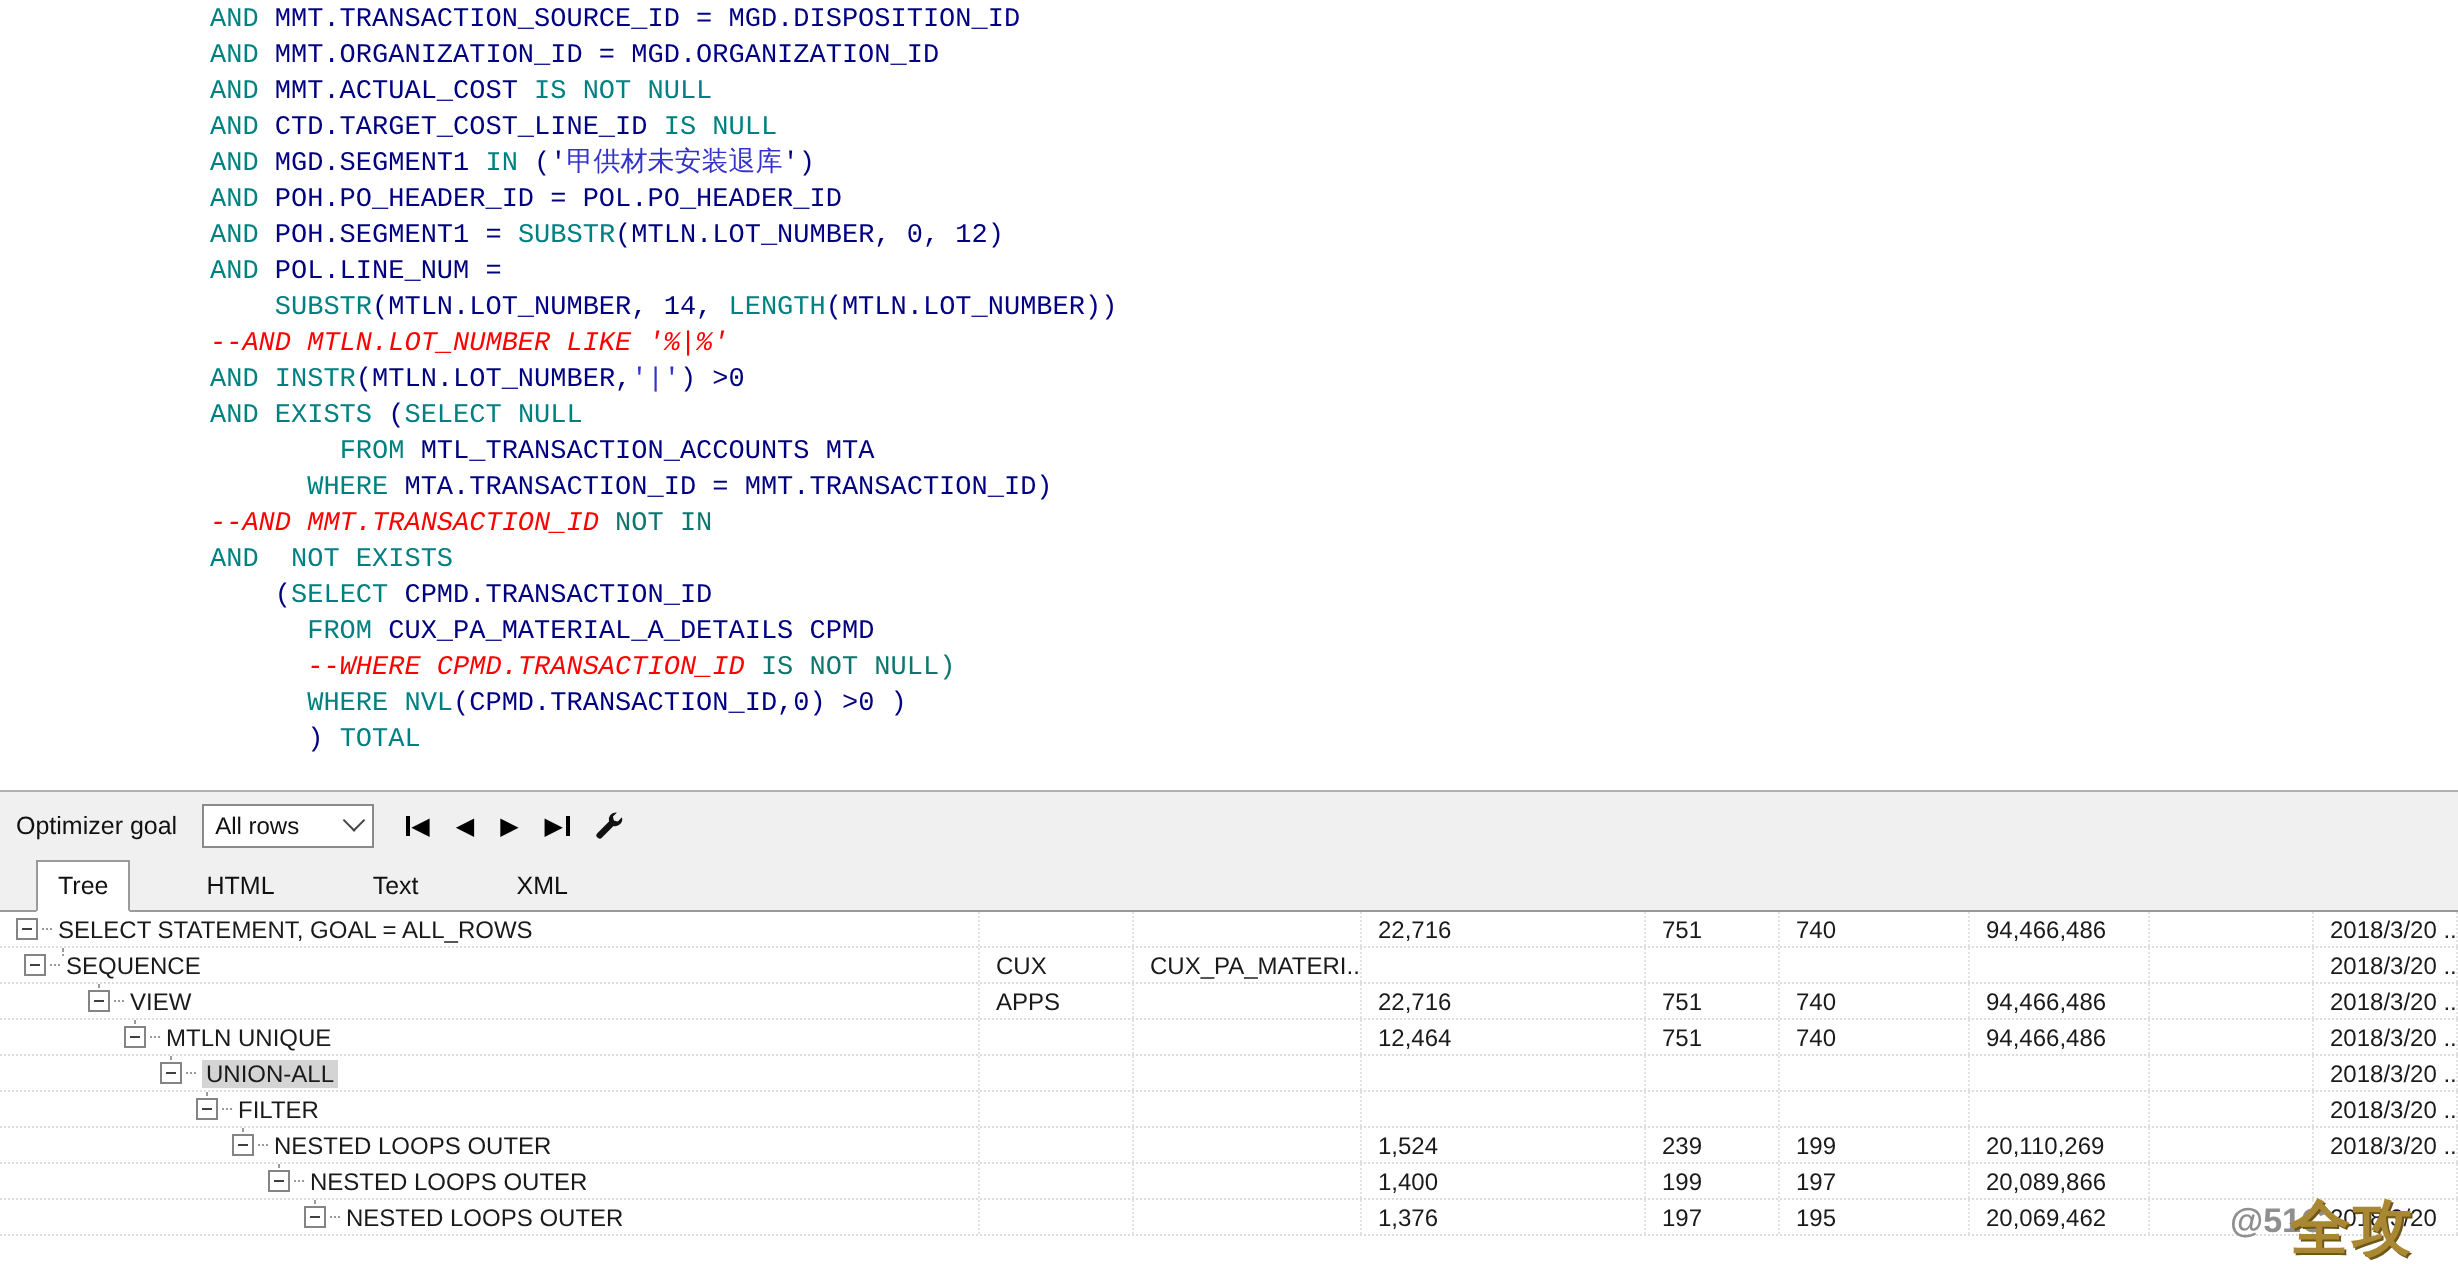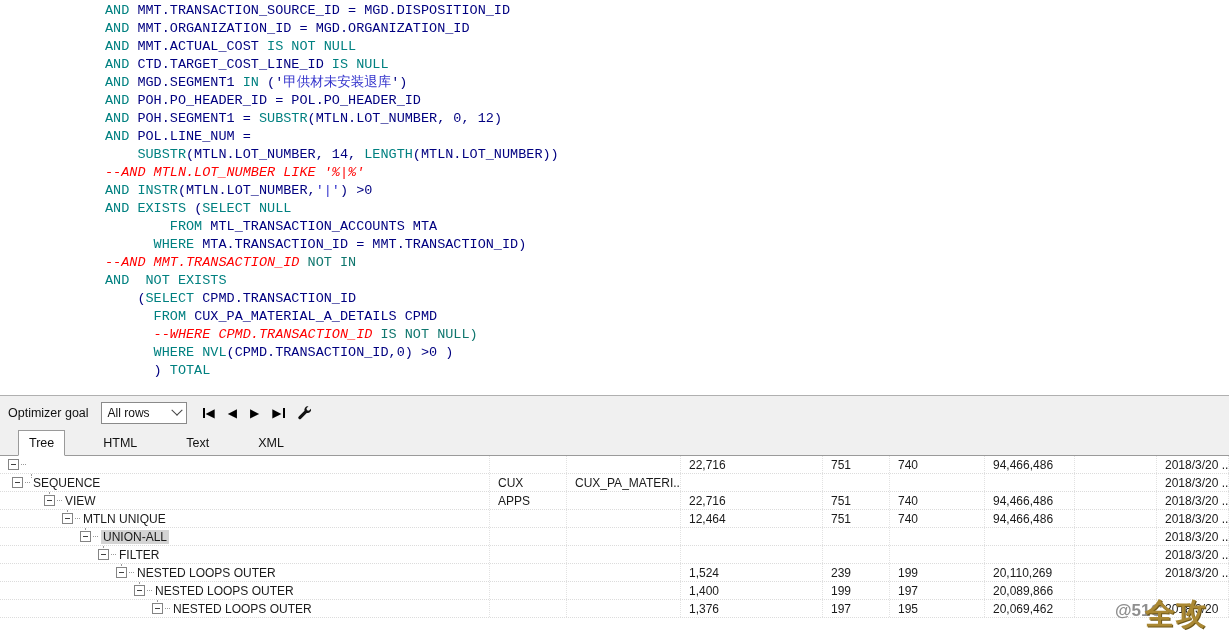--- a/index.html
+++ b/index.html
@@ -99,20 +99,21 @@
         <div class="tab">Text</div>
         <div class="tab">XML</div>
       </div>
 
     <div class="grid">
       <div id="gridbody">
           <div class="grid-row">
             <div class="gb-cell desc-cell" style="width: 490px; padding-left: 8px;">
               <span class="exp"></span>
               <span class="hdots"></span>
+              <span class="rowlabel">SELECT STATEMENT, GOAL = ALL_ROWS</span>
             </div>
             <div class="gb-cell" style="width: 77px;"></div>
             <div class="gb-cell" style="width: 114px;"></div>
             <div class="gb-cell" style="width: 142px;">22,716</div>
             <div class="gb-cell" style="width: 67px;">751</div>
             <div class="gb-cell" style="width: 95px;">740</div>
             <div class="gb-cell" style="width: 90px;">94,466,486</div>
             <div class="gb-cell" style="width: 82px;"></div>
             <div class="gb-cell" style="width: 72px;">2018/3/20 ...</div>
           </div>

